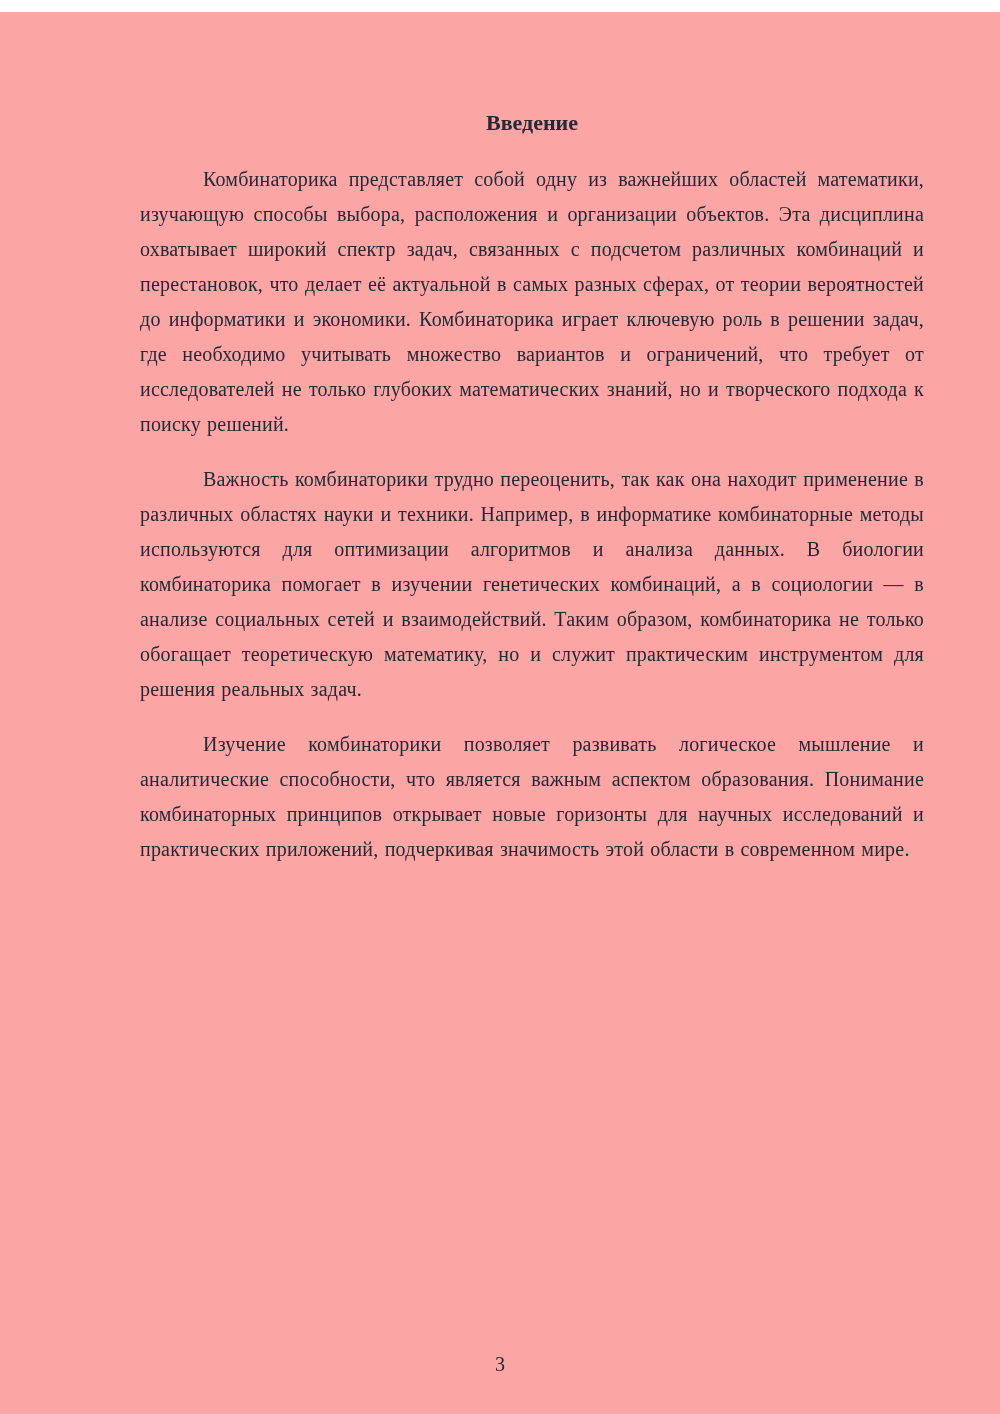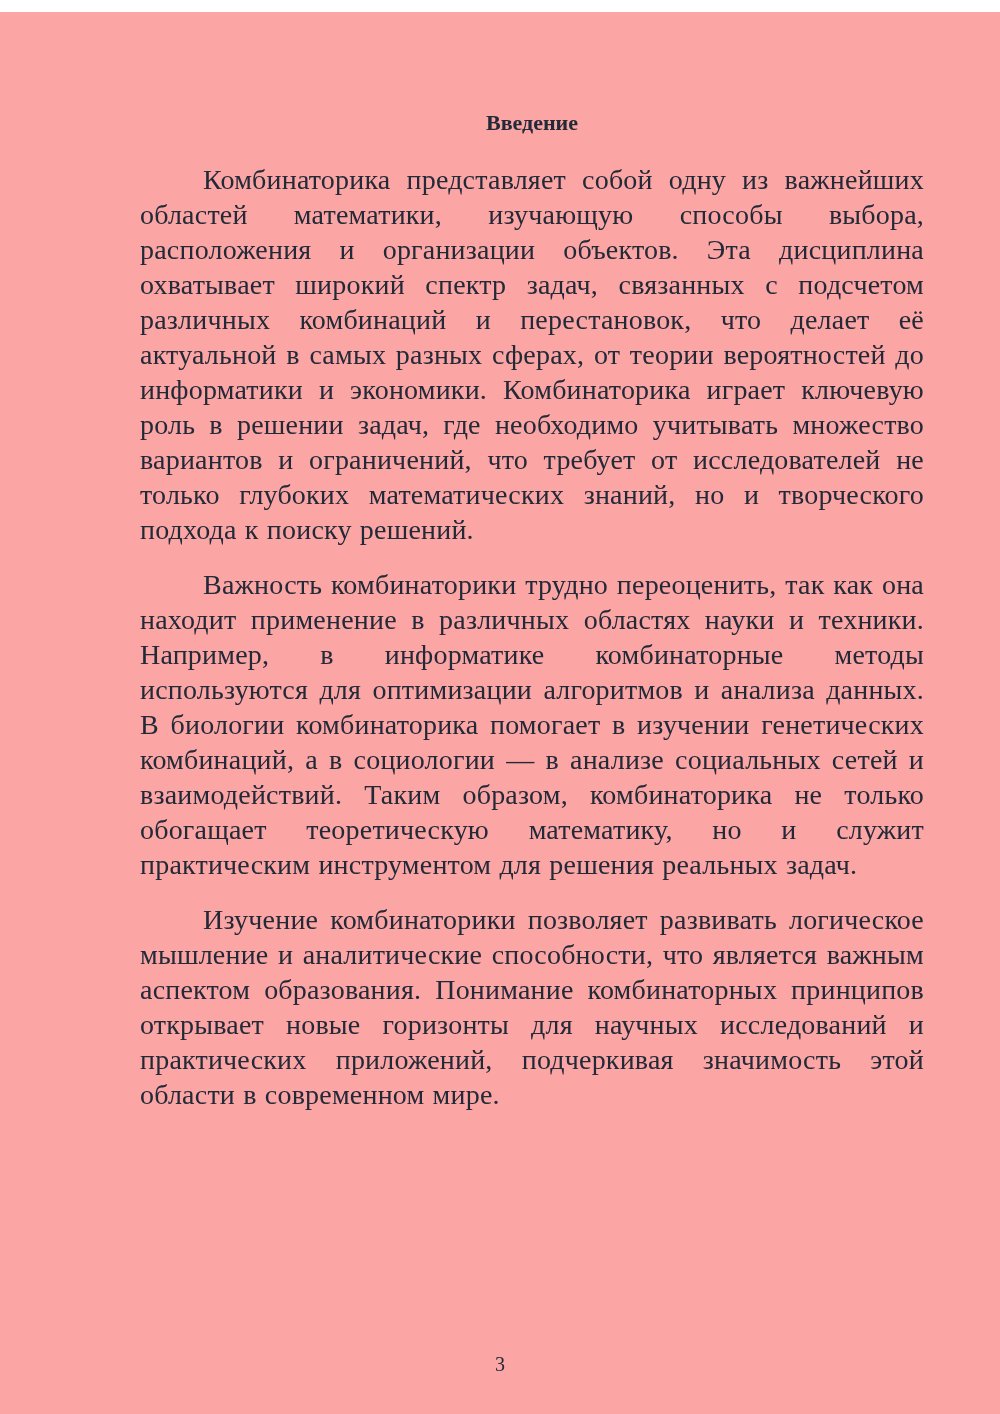--- a/index.html
+++ b/index.html
@@ -20,21 +20,21 @@
       overflow: hidden;
     }
     .doc-title {
       font-size: 22px;
       font-weight: bold;
       text-align: center;
       margin: 0 0 26px 0;
       line-height: 1.2;
     }
     .para {
-      font-size: 28px;
+      font-size: 20px;
       line-height: 35px;
       text-align: justify;
       text-indent: 63px;
       margin: 0 0 20px 0;
       letter-spacing: 0.2px;
       word-spacing: 1px;
     }
     .page-number {
       position: absolute;
       bottom: 50px;

